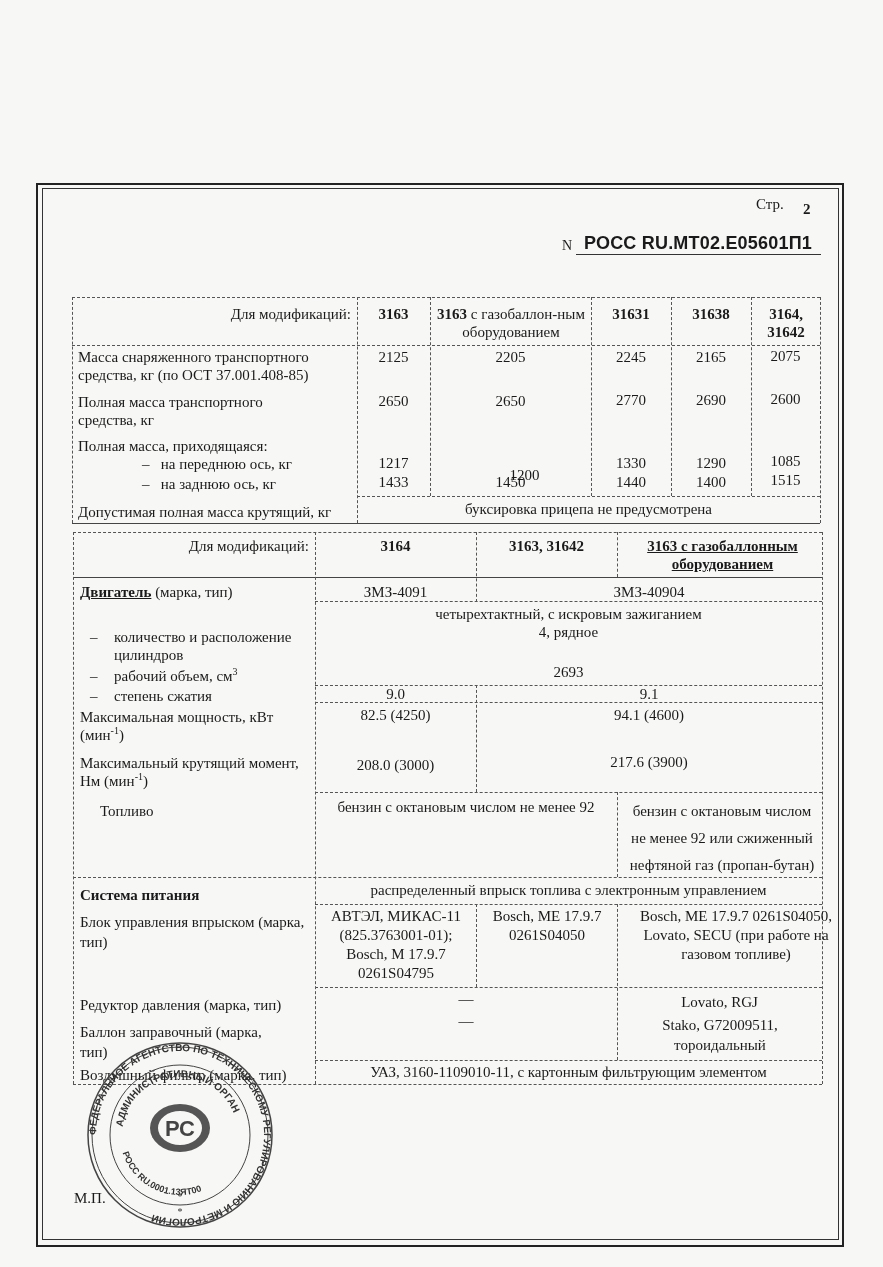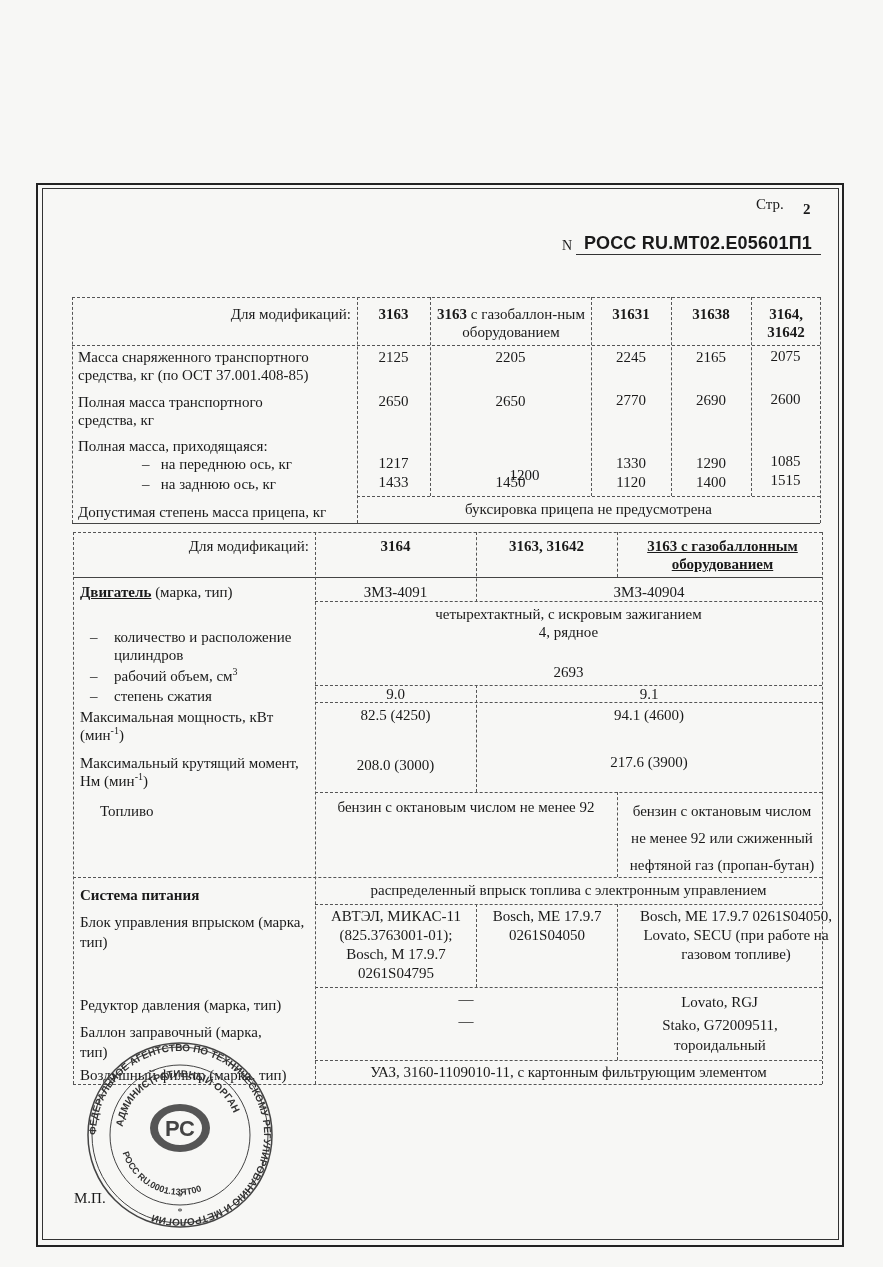--- a/index.html
+++ b/index.html
@@ -93,27 +93,27 @@
     <div class="cell c" style="left:444px;top:454px;width:161px;margin-top:12px;">1200</div>
     <div class="cell c" style="left:591px;top:454px;width:80px;">1330</div>
     <div class="cell c" style="left:671px;top:454px;width:80px;">1290</div>
     <div class="cell c" style="left:751px;top:452px;width:69px;">1085</div>
   </div>
 
   <div>
     <div class="cell" style="left:142px;top:475px;width:210px;">–&nbsp;&nbsp;&nbsp;<span>на заднюю ось, кг</span></div>
     <div class="cell c" style="left:357px;top:473px;width:73px;">1433</div>
     <div class="cell c" style="left:430px;top:473px;width:161px;">1450</div>
-    <div class="cell c" style="left:591px;top:473px;width:80px;">1120</div>
+    <div class="cell c" style="left:591px;top:473px;width:80px;">1440</div>
     <div class="cell c" style="left:671px;top:473px;width:80px;">1400</div>
     <div class="cell c" style="left:751px;top:471px;width:69px;">1515</div>
   </div>
 
   <div>
-    <div class="cell" style="left:78px;top:503px;width:278px;">Допустимая степень масса прицепа, кг</div>
+    <div class="cell" style="left:78px;top:503px;width:278px;">Допустимая полная масса крутящий, кг</div>
     <div class="cell c" style="left:357px;top:500px;width:463px;">буксировка прицепа не предусмотрена</div>
   </div>
 </div>
 
 <div>
 
   <div class="line-h" style="left:73px;top:532px;width:749px;"></div>
   <div class="solid-h" style="left:73px;top:577px;width:749px;"></div>
   <div class="line-h" style="left:315px;top:601px;width:507px;"></div>
   <div class="line-h" style="left:315px;top:685px;width:507px;"></div>

